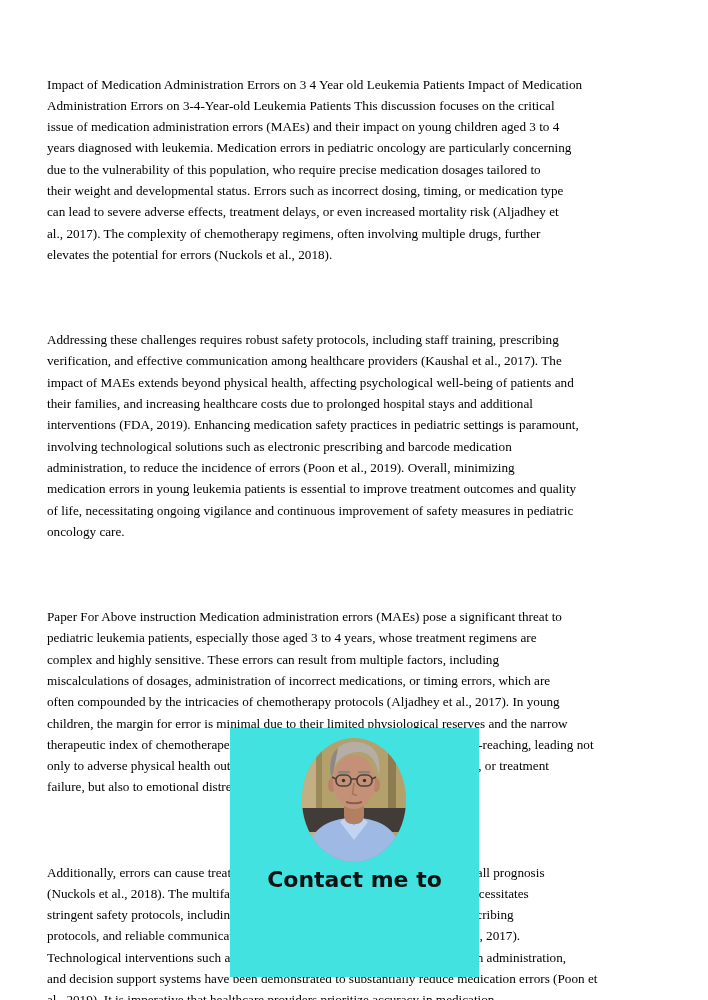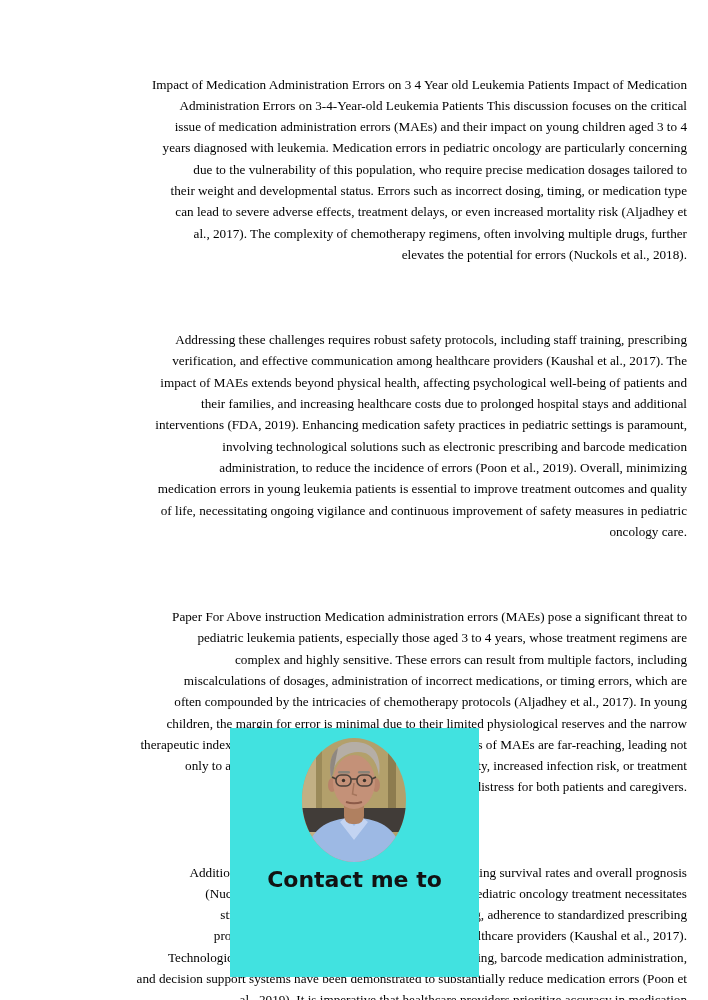--- a/index.html
+++ b/index.html
@@ -12,21 +12,21 @@
   }
   .doc-text {
     position: absolute;
     left: 47px; top: 31px;
     width: 640px;
     font-size: 13.2px;
     line-height: 21.3px;
     color: #000000;
     white-space: pre;
   }
-  .doc-text p { margin: 0 0 21.3px 0; text-align: right; }
+  .doc-text p { margin: 0 0 21.3px 0; }
 
   .contact-card {
     position: absolute;
     left: 230px; top: 728px;
     width: 249px; height: 249px;
     background: #41e2e0;
   }
   .portrait {
     position: absolute;
     left: 72px; top: 10px;

